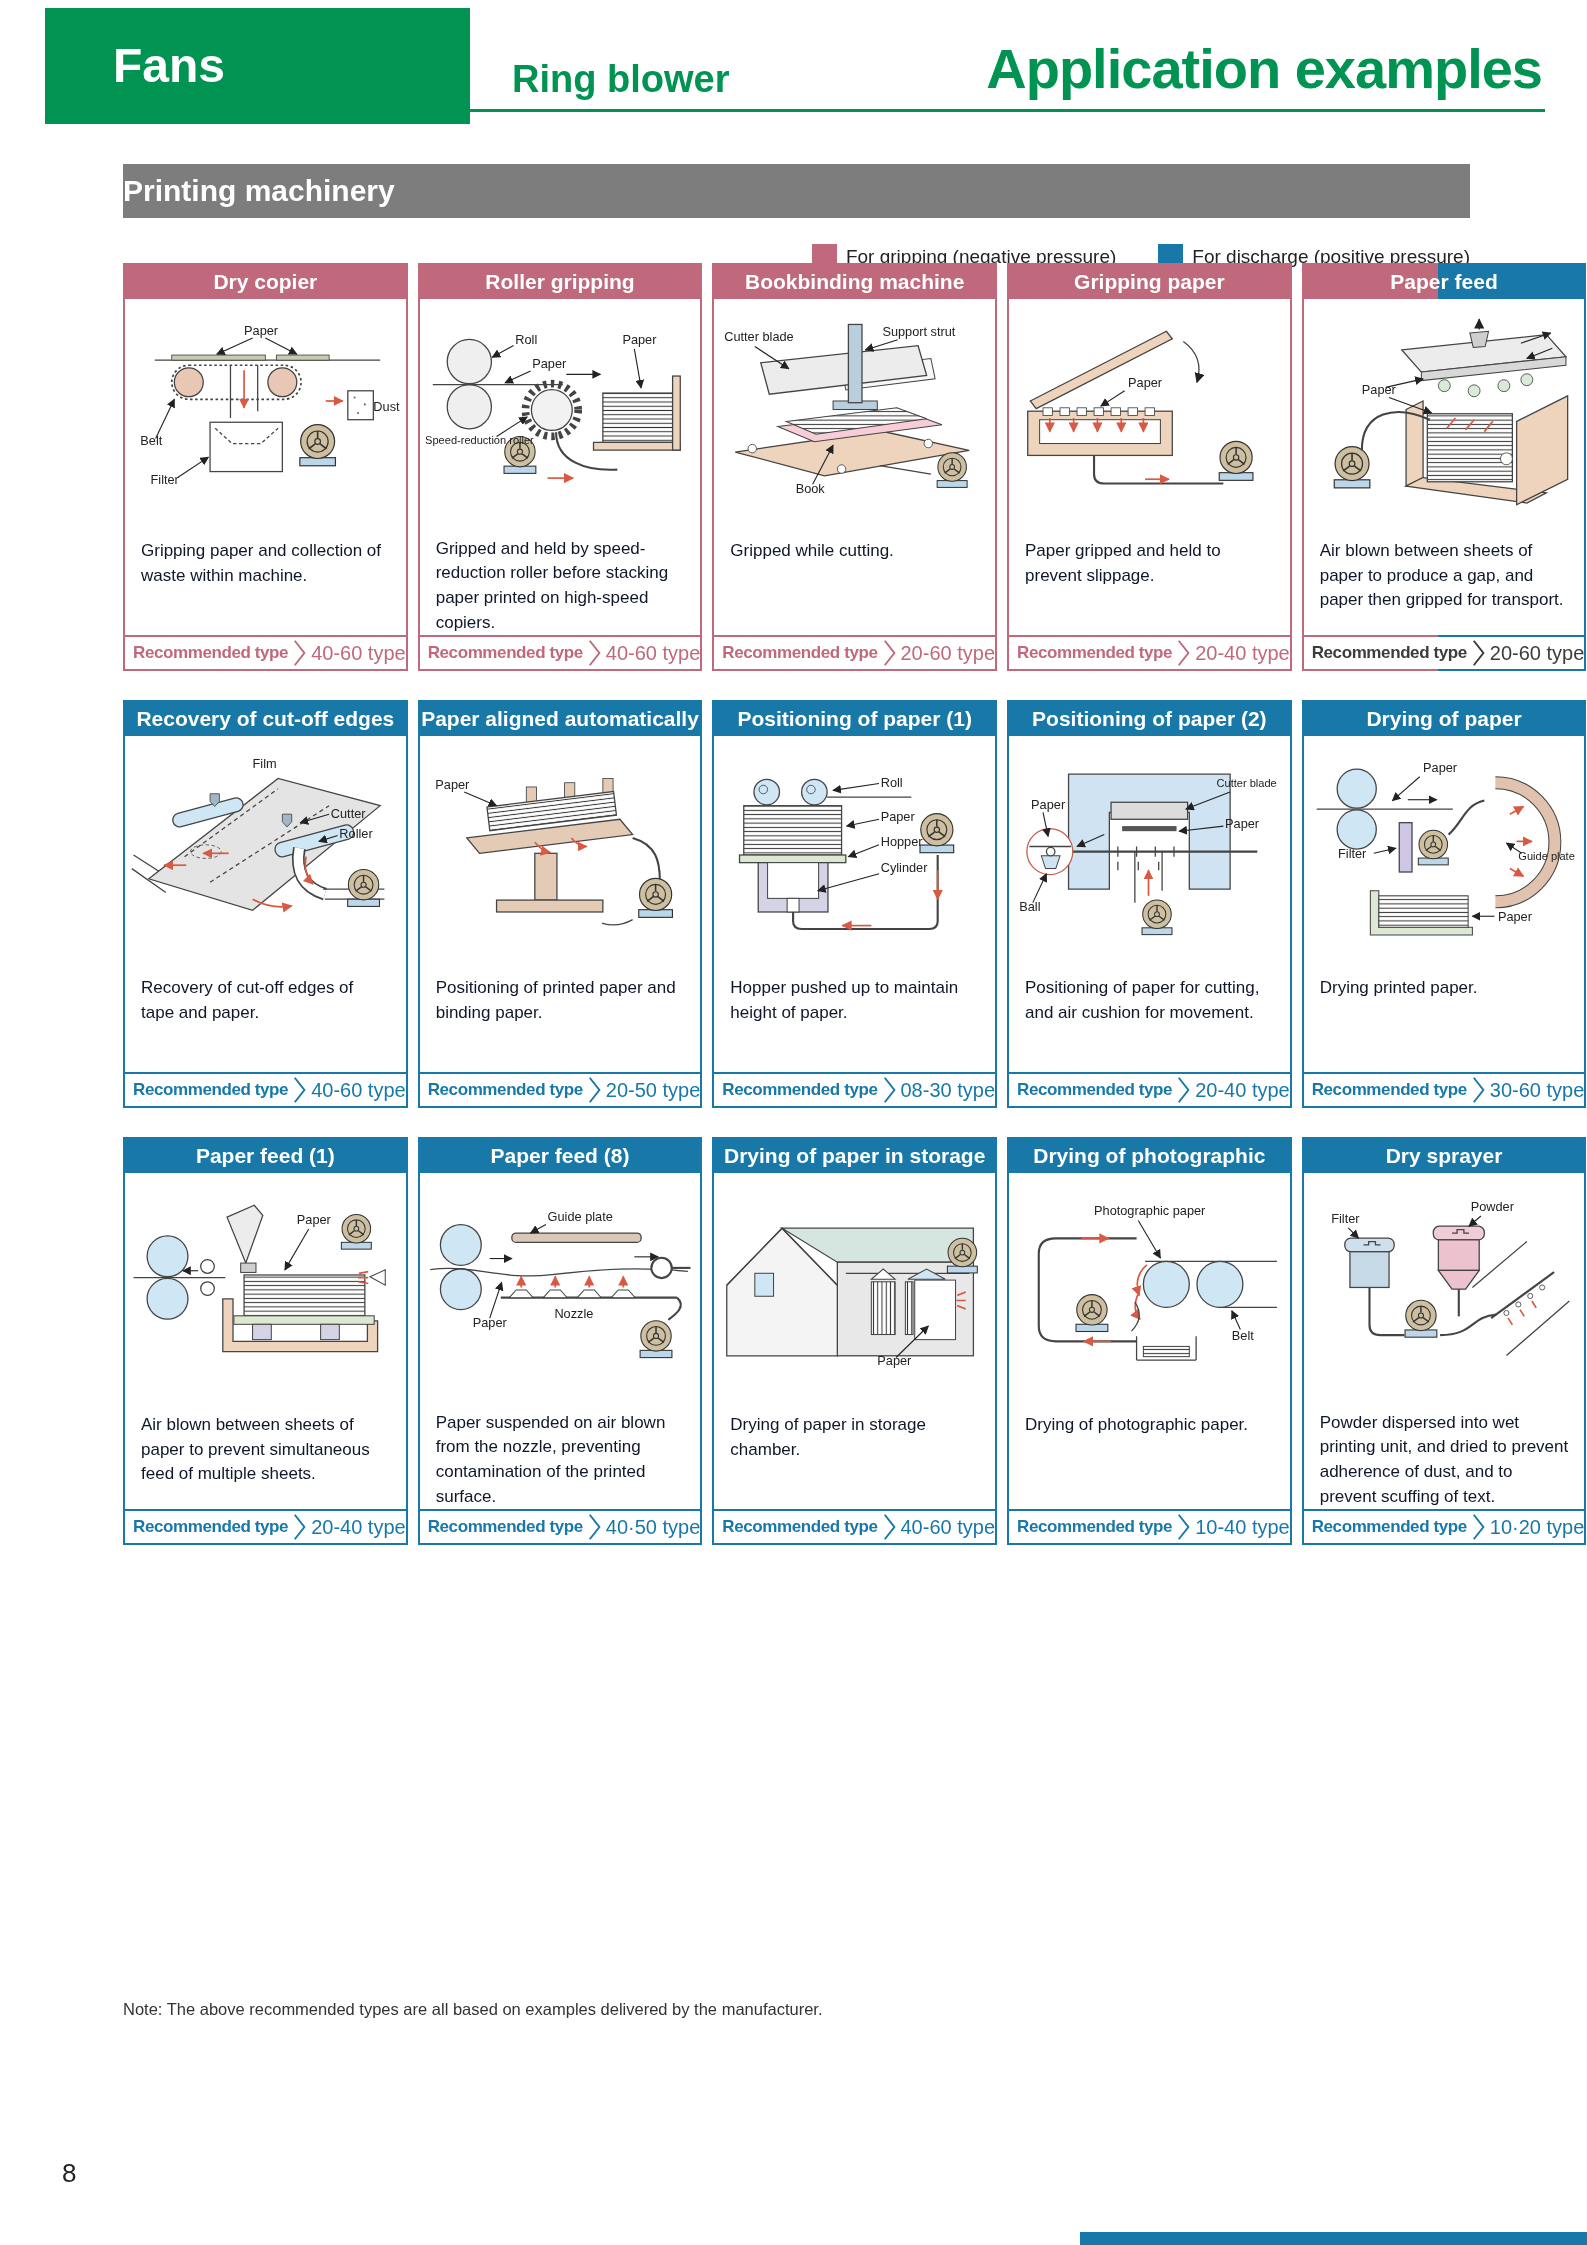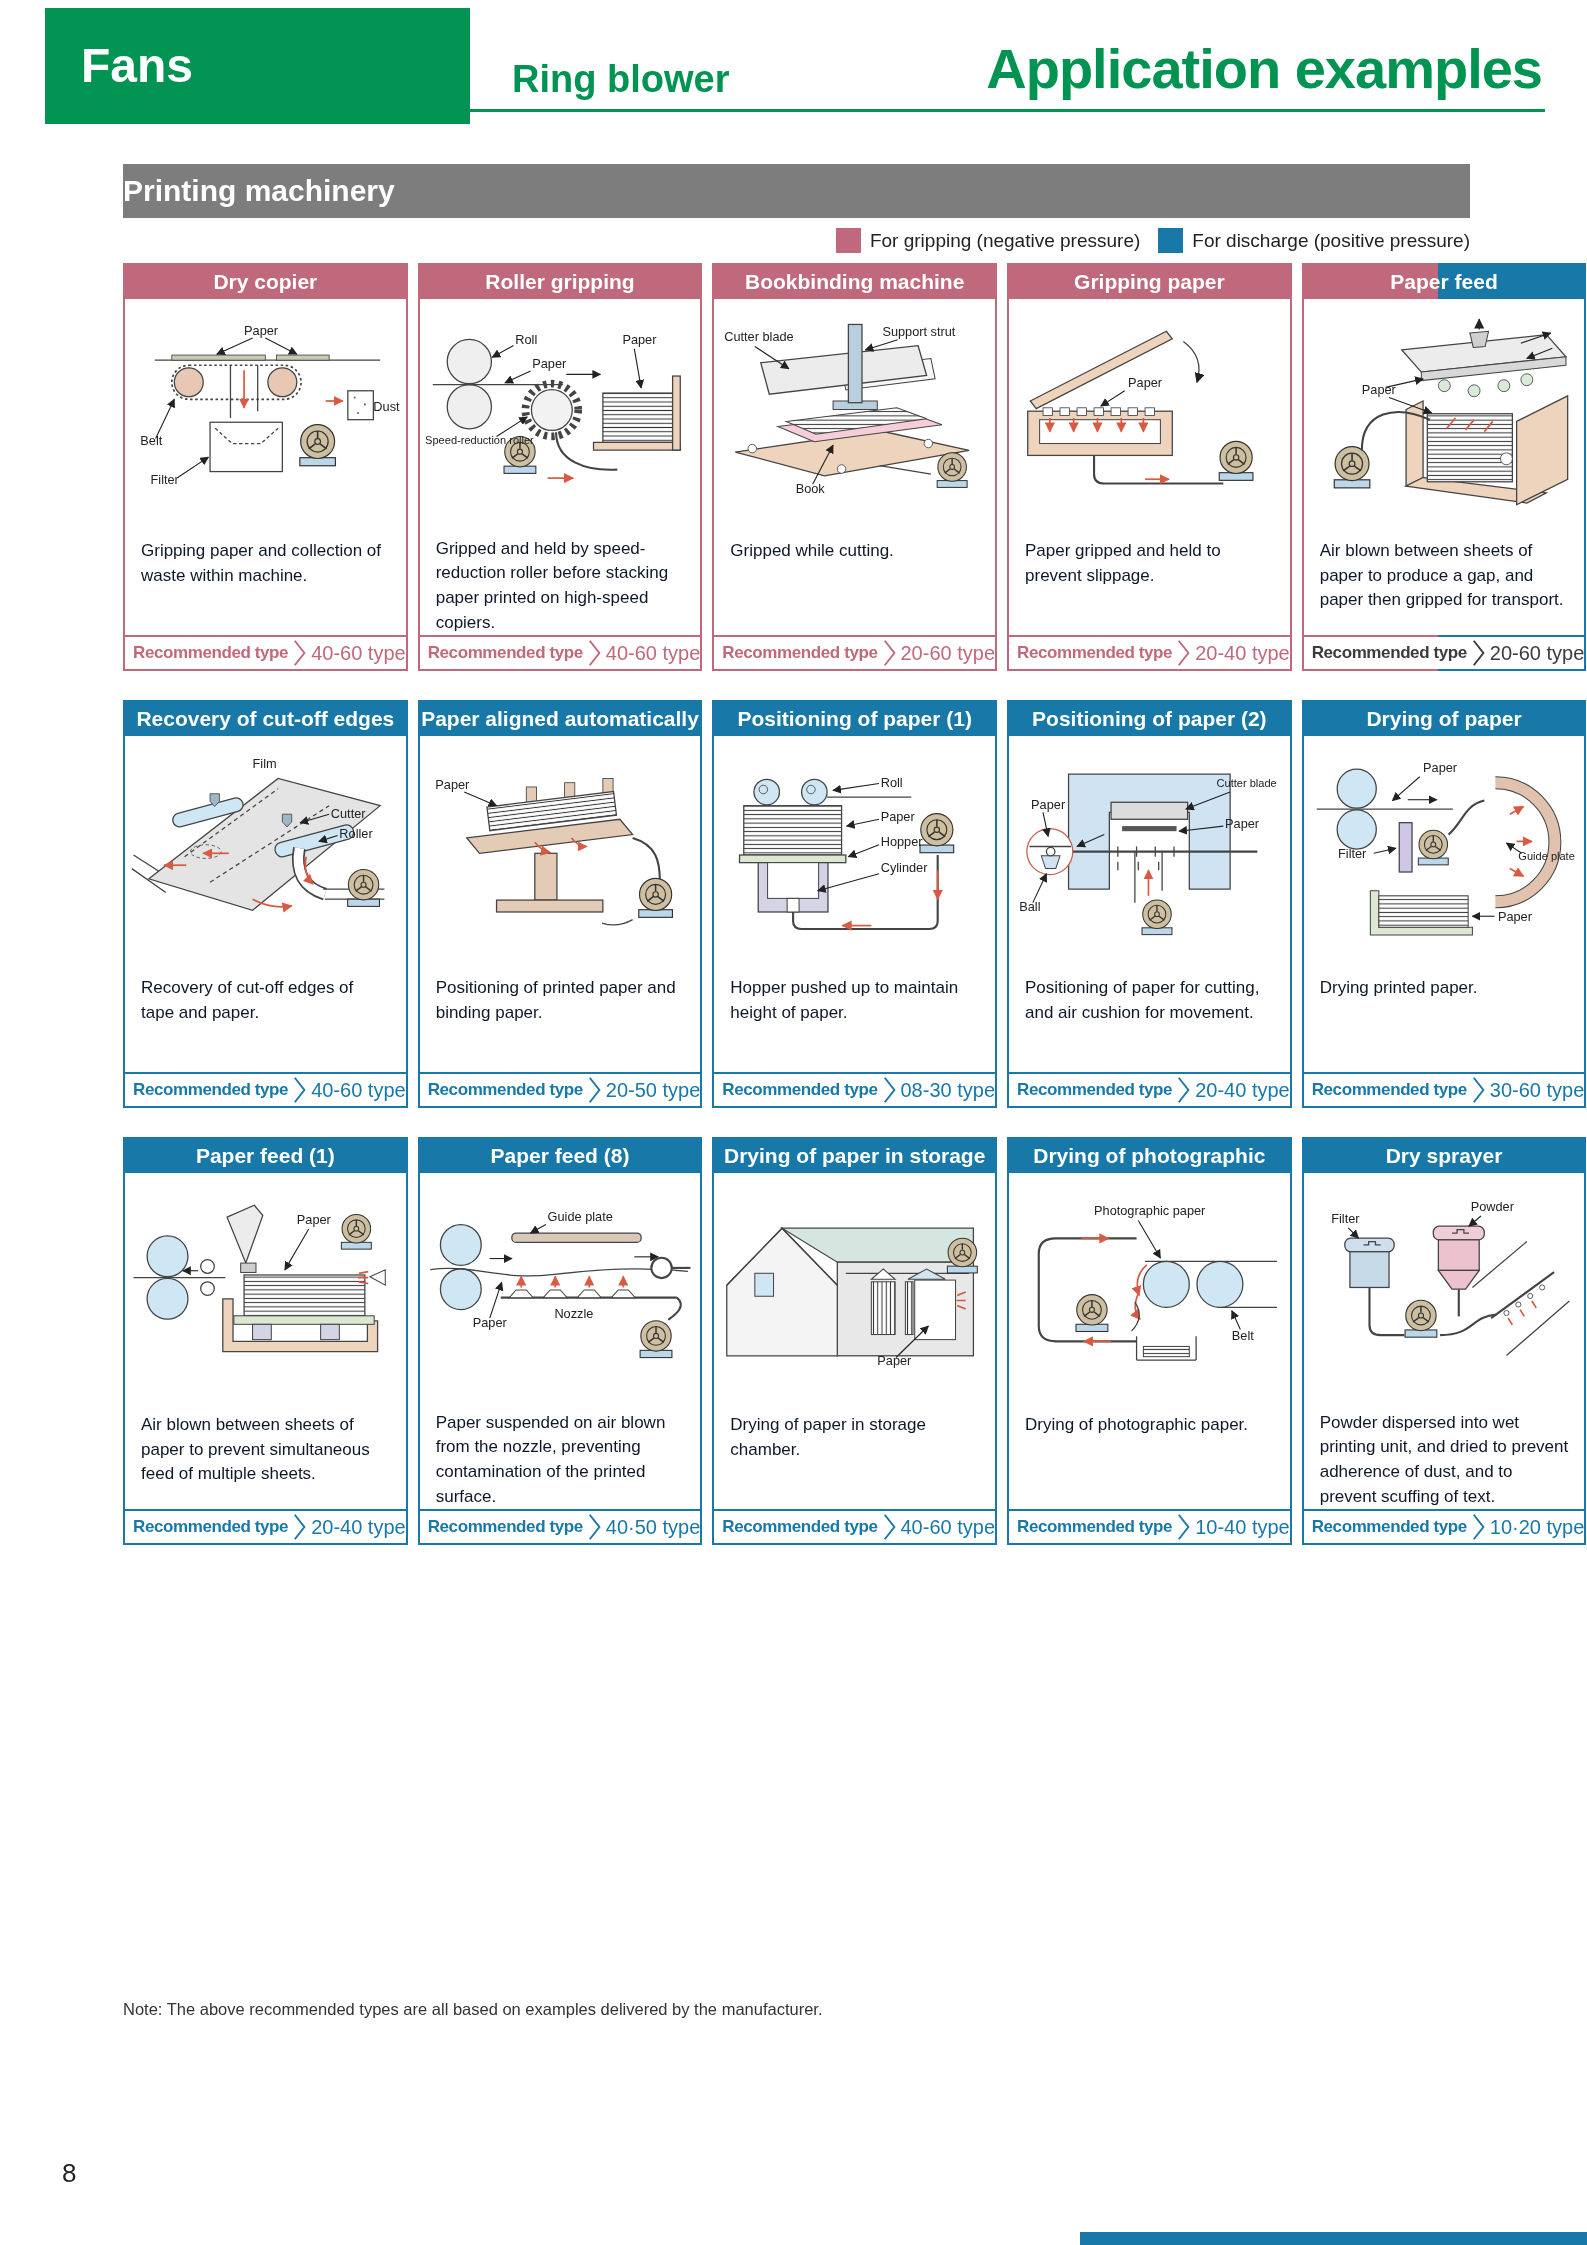--- a/index.html
+++ b/index.html
@@ -6,31 +6,31 @@
     --green:#009351; --gray:#7d7d7d;
     --pink:#c1697c; --blue:#1879a9; --dark:#3c3c3c;
     --split: linear-gradient(90deg,#c1697c 0 48%,#1879a9 48% 100%);
   }
   *{margin:0;padding:0;box-sizing:border-box}
   body{font-family:"Liberation Sans",sans-serif;background:#fff}
   .page{position:relative;width:1587px;height:2245px;background:#fff;overflow:hidden}
 
   
   .fans-box{position:absolute;left:45px;top:8px;width:425px;height:116px;background:var(--green);
-    color:#fff;font-size:48px;font-weight:bold;line-height:116px;padding-left:36px}
+    color:#fff;font-size:48px;font-weight:bold;line-height:116px;padding-left:68px}
   .ring{position:absolute;left:512px;top:58px;font-size:38px;font-weight:bold;color:var(--green)}
   .apptitle{position:absolute;right:45px;top:36px;font-size:56px;font-weight:bold;color:var(--green);letter-spacing:-1px}
   .header-rule{position:absolute;left:470px;top:109px;width:1075px;height:3px;background:var(--green)}
 
   
   .section-bar{position:absolute;left:123px;top:164px;width:1347px;height:54px;background:var(--gray);
     color:#fff;font-size:30px;font-weight:bold;text-align:left;line-height:54px}
 
   
-  .legend{position:absolute;left:123px;top:228px;width:1347px;display:flex;justify-content:flex-end;gap:18px;align-items:flex-start}
+  .legend{position:absolute;left:123px;top:244px;width:1347px;display:flex;justify-content:flex-end;gap:42px;align-items:flex-start}
   .legend-item{display:flex;align-items:center;gap:9px;font-size:19px;color:#222}
   .swatch{width:25px;height:25px;display:inline-block}
 
   
   .grid{position:absolute;left:123px;top:263px;width:1347px;display:grid;
     grid-template-columns:repeat(5,1fr);grid-auto-rows:408px;column-gap:10px;row-gap:29px}
   .card{background:#fff;border:2px solid;display:flex;flex-direction:column}
   .cat-g{border-color:var(--pink)} .cat-d{border-color:var(--blue)}
   .cat-b{border-image:var(--split) 1}
   .card-header{height:34px;line-height:34px;text-align:center;color:#fff;font-size:21px;font-weight:bold}

